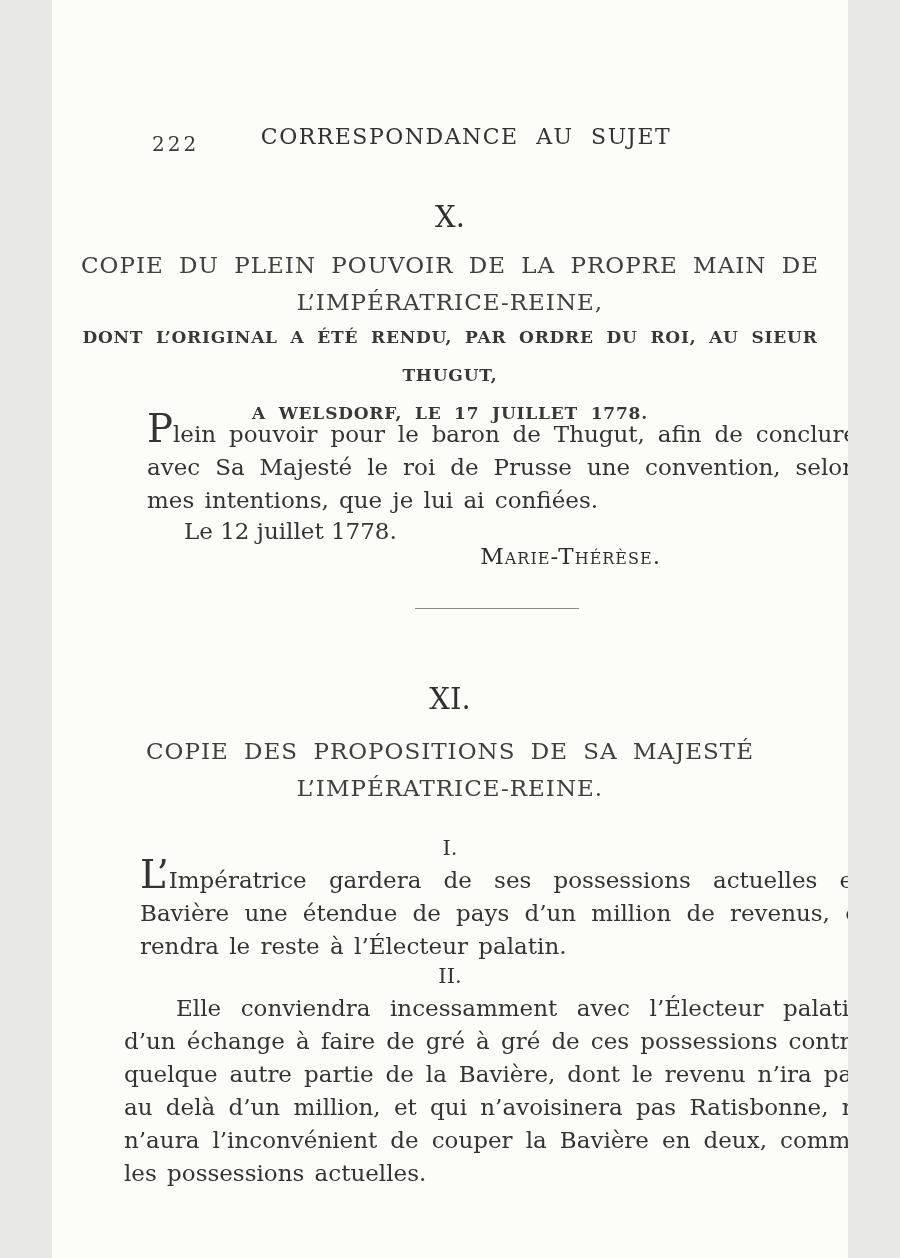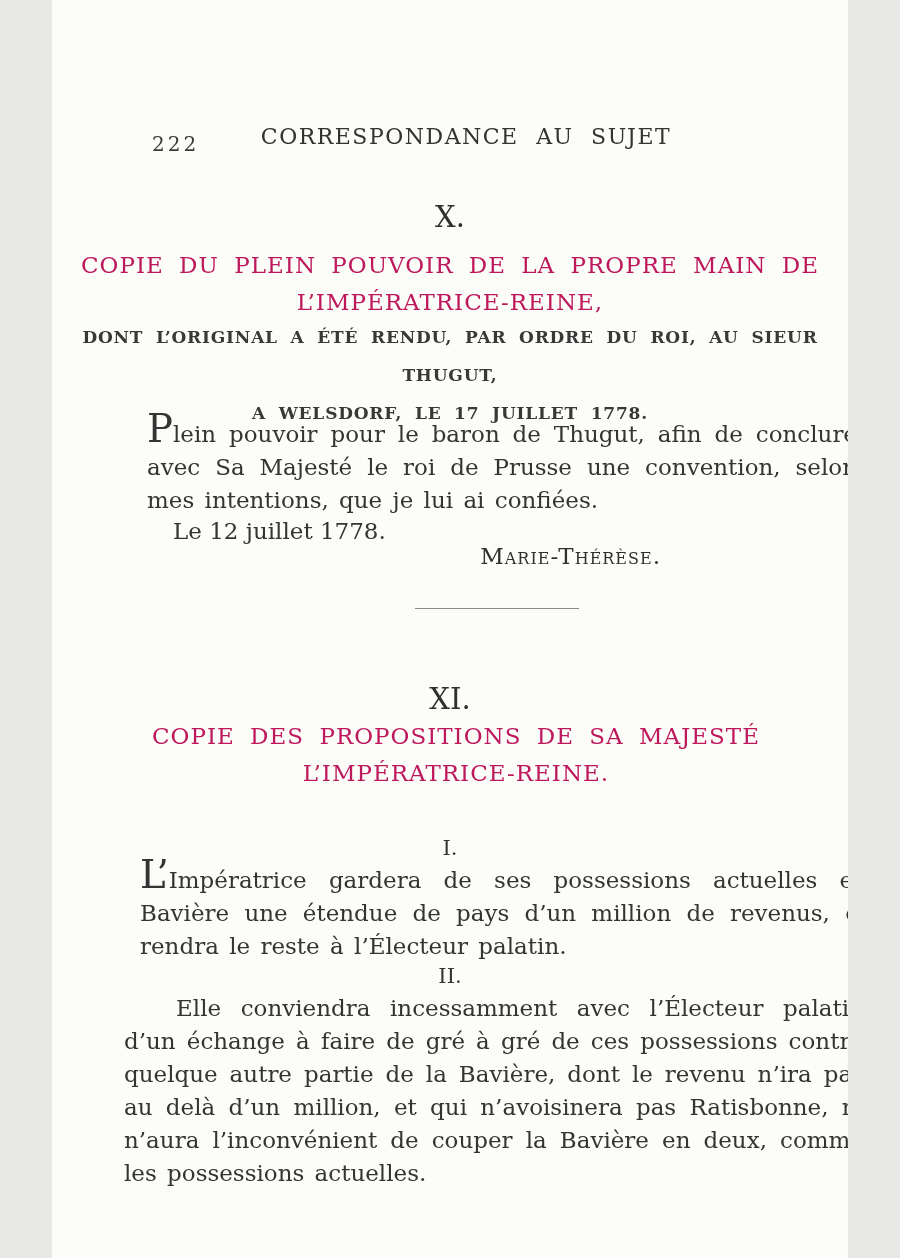--- a/index.html
+++ b/index.html
@@ -53,21 +53,21 @@
     color: #2f2f2f;
   }
   .sec-title {
     position: absolute;
     width: 100%;
     text-align: center;
     font-size: 23px;
     letter-spacing: 1px;
     word-spacing: 7px;
     line-height: 37px;
-    color: #be185d;
+    color: #404040;
   }
   .sec-subtitle {
     position: absolute;
     width: 100%;
     text-align: center;
     font-size: 17px;
     letter-spacing: 0.8px;
     word-spacing: 6px;
     line-height: 38px;
     color: #383838;
@@ -138,29 +138,29 @@
     <div>L’IMPÉRATRICE-REINE,</div>
   </div>
 
   <div class="sec-subtitle" style="top:318px;font-weight:bold;">
     <div>DONT L’ORIGINAL A ÉTÉ RENDU, PAR ORDRE DU ROI, AU SIEUR THUGUT,</div>
     <div>A WELSDORF, LE 17 JUILLET 1778.</div>
   </div>
 
   <p class="body-para raised-initial" style="top:418px; left:95px; width:710px;">Plein pouvoir pour le baron de Thugut, afin de conclure avec Sa Majesté le roi de Prusse une convention, selon mes intentions, que je lui ai confiées.</p>
 
-  <p class="date-line" style="top:518px; left:121px;">Le 12 juillet 1778.</p>
+  <p class="date-line" style="top:518px; left:132px;">Le 12 juillet 1778.</p>
 
   <p class="signature" style="top:543px; right:187px;">Marie-Thérèse.</p>
 
   <hr class="separator">
 
   <div class="sec-num" style="top:682px;text-align:center;">XI.</div>
 
-  <div class="sec-title" style="top:718px;padding-left:6px;">
+  <div class="sec-title" style="top:733px;">
     <div>COPIE DES PROPOSITIONS DE SA MAJESTÉ</div>
     <div>L’IMPÉRATRICE-REINE.</div>
   </div>
 
   <div class="article-num" style="top:836px;">I.</div>
 
   <p class="body-para raised-initial" style="top:864px; left:88px; width:728px;">L’Impératrice gardera de ses possessions actuelles en Bavière une étendue de pays d’un million de revenus, et rendra le reste à l’Électeur palatin.</p>
 
   <div class="article-num" style="top:964px;">II.</div>
 

